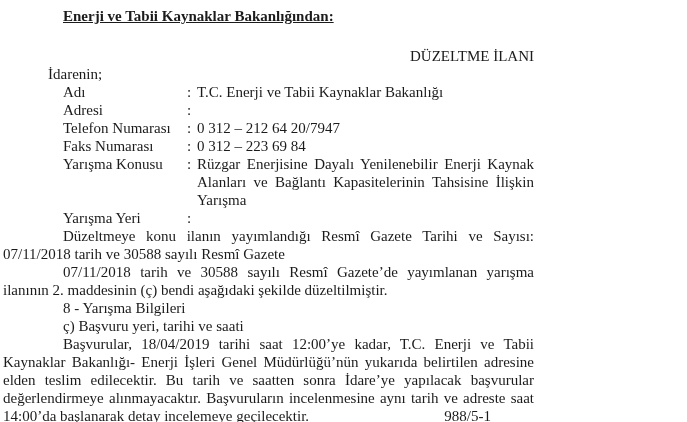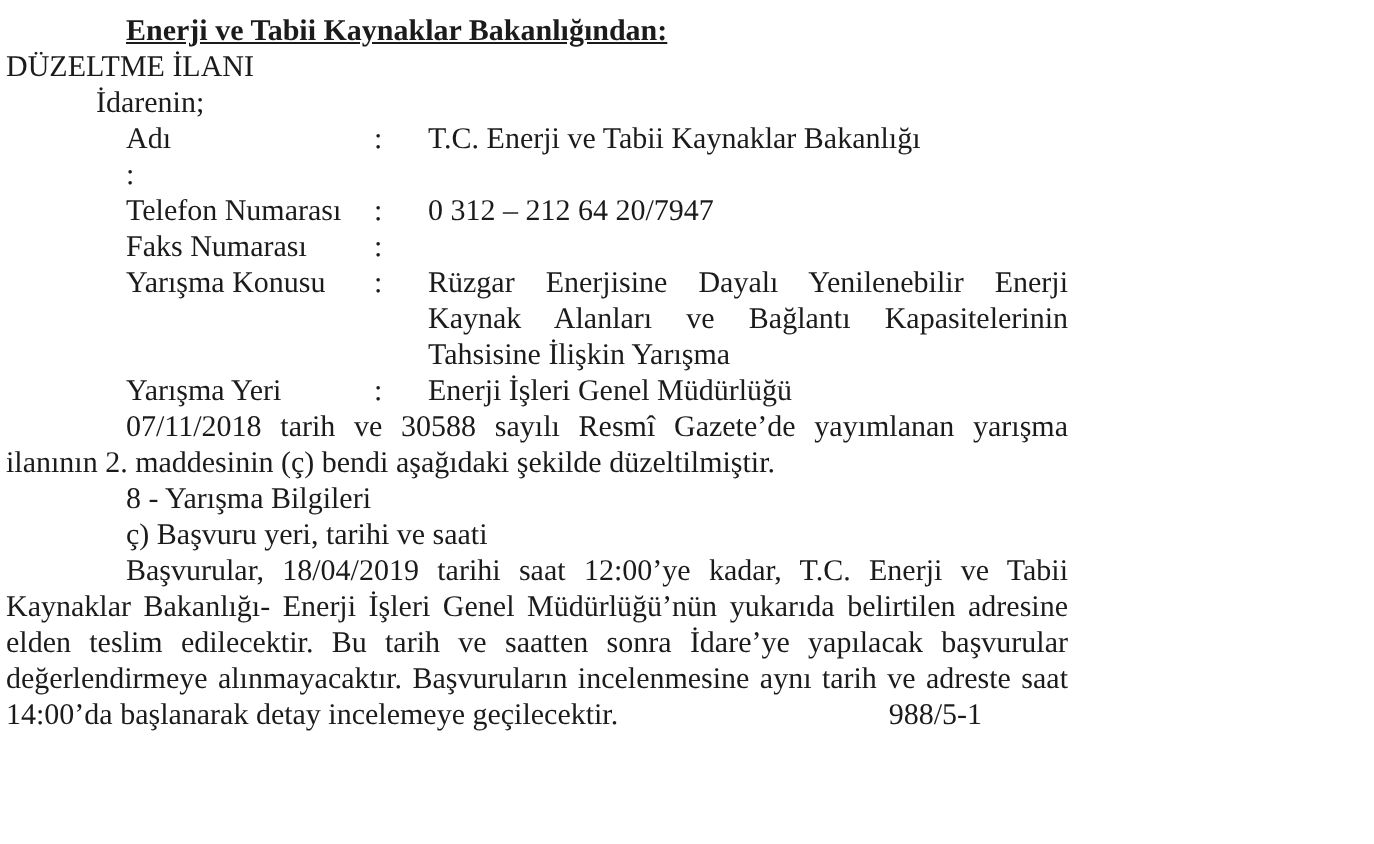--- a/index.html
+++ b/index.html
@@ -15,32 +15,33 @@
     line-height: 18px;
     padding: 7px 44px 0 3px; 
     overflow: hidden;
   }
   .doc-heading {
     margin-left: 60px;
     font-weight: bold;
     text-decoration: underline;
   }
   .doc-title {
-    text-align: left;
+    text-align: right;
+    margin-top: 22px;
   }
   .admin-heading {
     margin-left: 45px;
   }
   .info-table {
     margin-left: 60px;
   }
   .info-row { display: flex; }
   .info-row .info-label { flex: 0 0 124px; }
   .info-row .info-sep   { flex: 0 0 10px; }
-  .info-row .info-value { flex: 1 1 auto; text-align: justify; margin-left: 17px; }
+  .info-row .info-value { flex: 1 1 auto; text-align: justify; }
   .para {
     text-align: justify;
     text-indent: 60px;
   }
   .ref-number {
     float: right;
     margin-right: 43px;
     text-indent: 0;
   }
 </style>
@@ -57,48 +58,50 @@
 
   <div class="info-table">
 
     <div class="info-row">
       <span class="info-label">Adı</span>
       <span class="info-sep">:</span>
       <span class="info-value">T.C. Enerji ve Tabii Kaynaklar Bakanlığı</span>
     </div>
 
     <div class="info-row">
+      <span class="info-label">Adresi</span>
       <span class="info-sep">:</span>
     </div>
 
     <div class="info-row">
       <span class="info-label">Telefon Numarası</span>
       <span class="info-sep">:</span>
       <span class="info-value">0 312 – 212 64 20/7947</span>
     </div>
 
     <div class="info-row">
       <span class="info-label">Faks Numarası</span>
       <span class="info-sep">:</span>
+      <span class="info-value">0 312 – 223 69 84</span>
     </div>
 
     <div class="info-row">
       <span class="info-label">Yarışma Konusu</span>
       <span class="info-sep">:</span>
       <span class="info-value">Rüzgar Enerjisine Dayalı Yenilenebilir Enerji Kaynak Alanları ve Bağlantı Kapasitelerinin Tahsisine İlişkin Yarışma</span>
     </div>
 
     <div class="info-row">
       <span class="info-label">Yarışma Yeri</span>
       <span class="info-sep">:</span>
-      <span class="info-value">Enerji İşleri Genel Müdürlüğü</span>
     </div>
 
   </div>
 
+  <div class="para">Düzeltmeye konu ilanın yayımlandığı Resmî Gazete Tarihi ve Sayısı: 07/11/2018 tarih ve 30588 sayılı Resmî Gazete</div>
 
   <div class="para">07/11/2018 tarih ve 30588 sayılı Resmî Gazete’de yayımlanan yarışma ilanının 2. maddesinin (ç) bendi aşağıdaki şekilde düzeltilmiştir.</div>
 
   <div class="para">8 - Yarışma Bilgileri</div>
 
   <div class="para">ç) Başvuru yeri, tarihi ve saati</div>
 
   <div class="para">
     <span>Başvurular, 18/04/2019 tarihi saat 12:00’ye kadar, T.C. Enerji ve Tabii Kaynaklar Bakanlığı- Enerji İşleri Genel Müdürlüğü’nün yukarıda belirtilen adresine elden teslim edilecektir. Bu tarih ve saatten sonra İdare’ye yapılacak başvurular değerlendirmeye alınmayacaktır. Başvuruların incelenmesine aynı tarih ve adreste saat 14:00’da başlanarak detay incelemeye geçilecektir.</span>
     <span class="ref-number">988/5-1</span>

